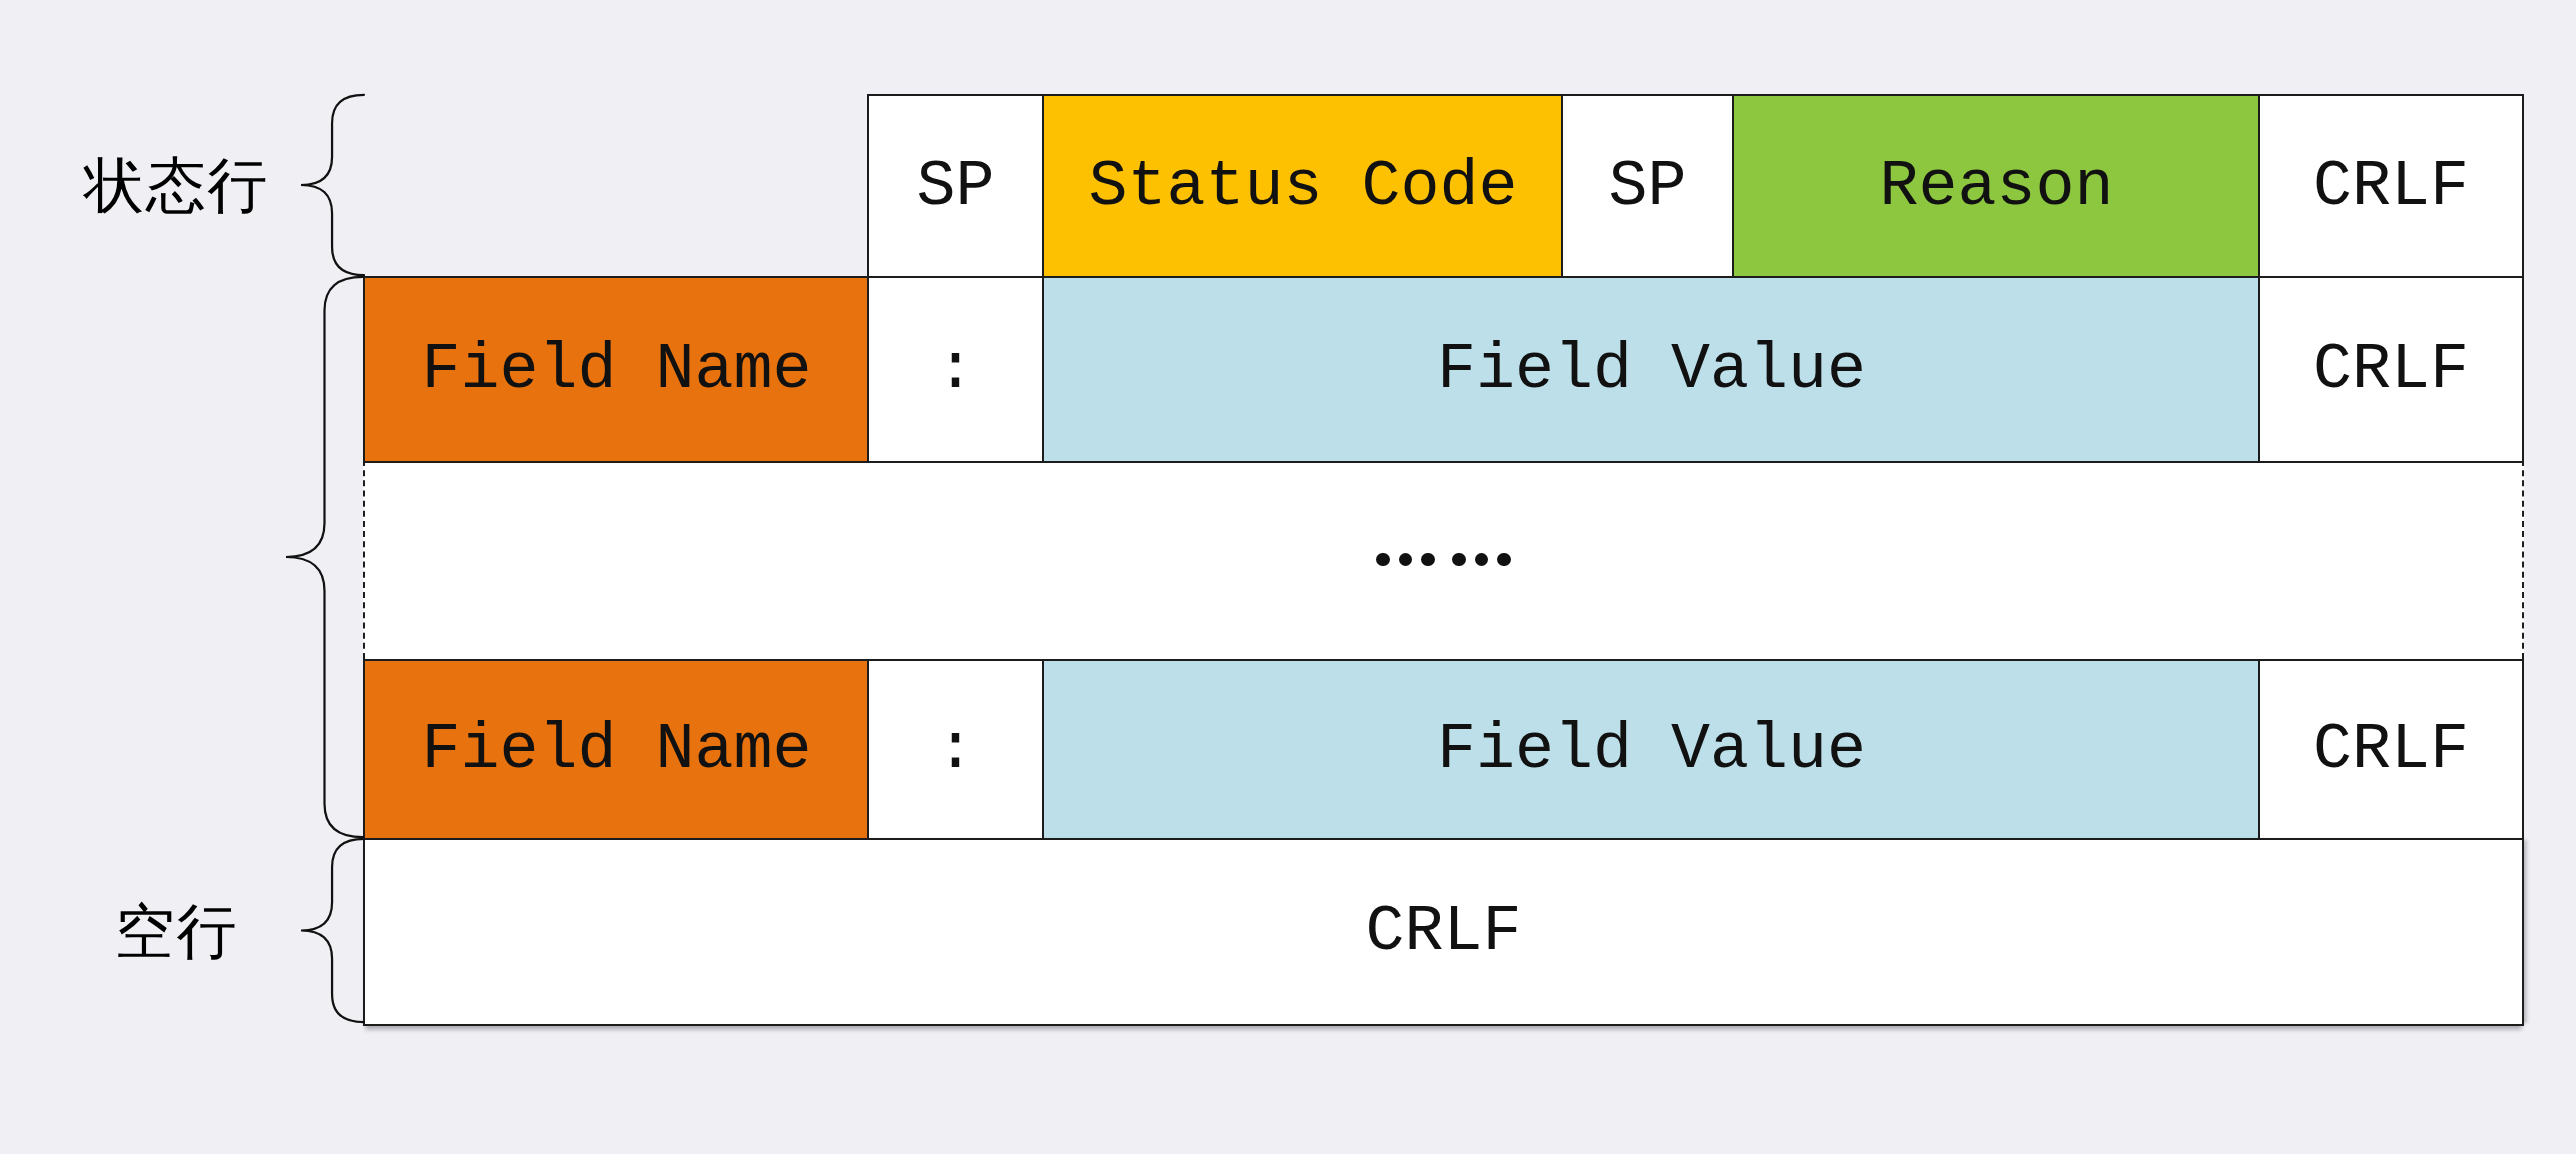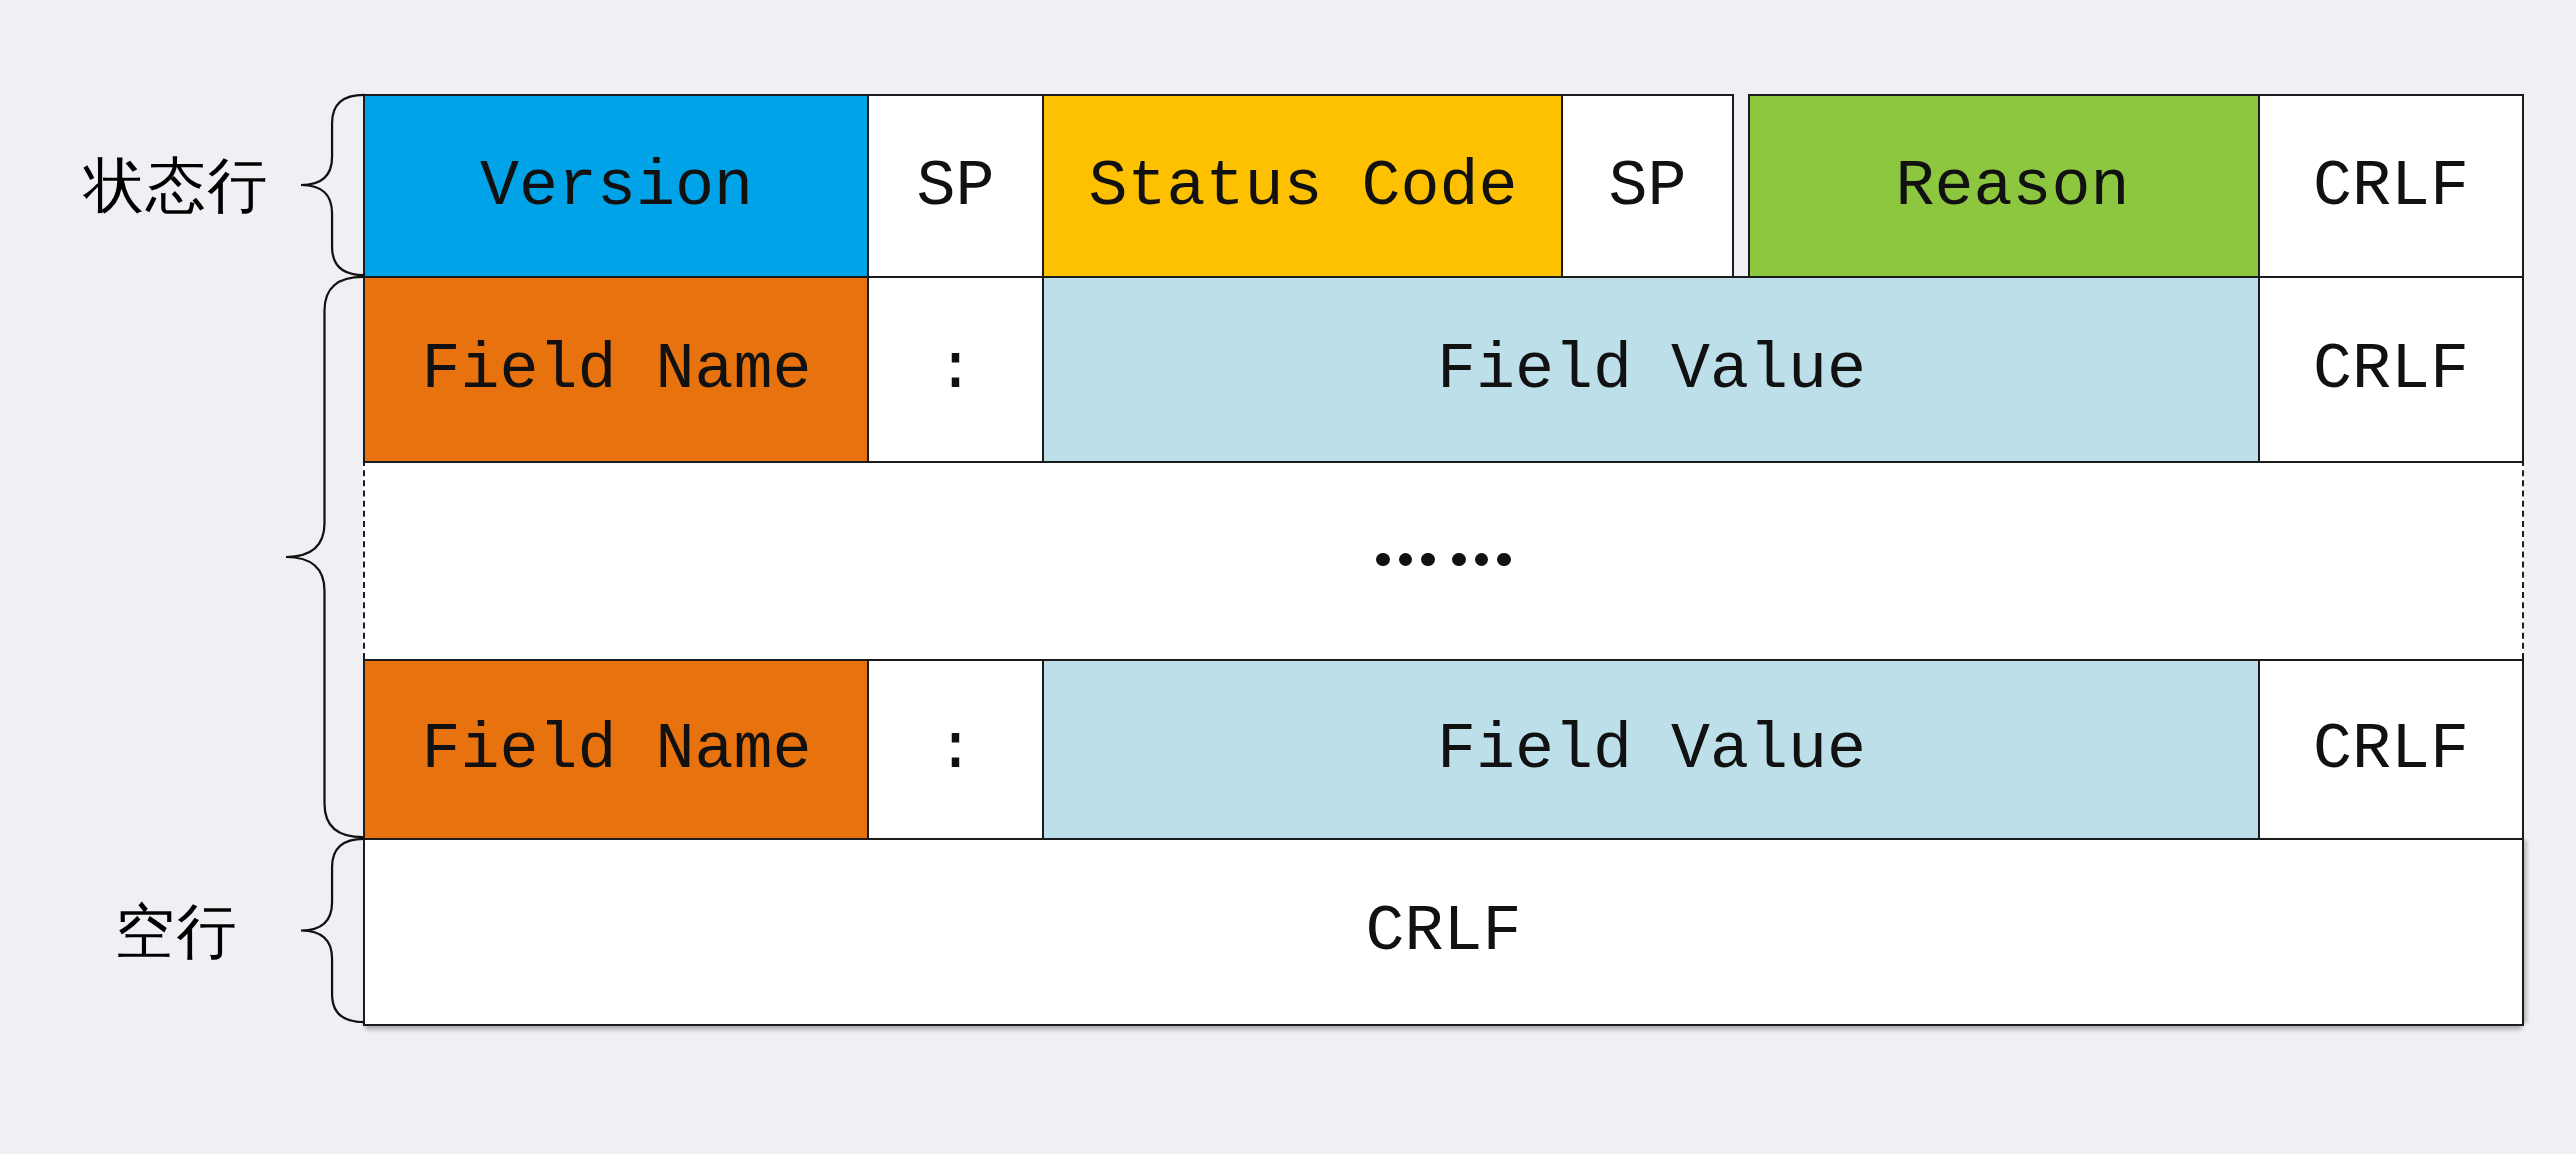--- a/index.html
+++ b/index.html
@@ -83,25 +83,24 @@
     <div class="dots">
       <i class="dot"></i>
       <i class="dot"></i>
       <i class="dot"></i>
       <i class="dot gap"></i>
       <i class="dot"></i>
       <i class="dot"></i>
     </div>
   </div>
 
-  <div class="cell" id="c-version" data-bg="colors.version_blue" style="background-color: rgb(0, 162, 232);">Version</div>
   <div class="cell" id="c-sp1" data-bg="colors.cell_white" style="background-color: rgb(255, 255, 255);">SP</div>
   <div class="cell" id="c-status" data-bg="colors.status_code_yellow" style="background-color: rgb(253, 193, 1);">Status Code</div>
   <div class="cell" id="c-sp2" data-bg="colors.cell_white" style="background-color: rgb(255, 255, 255);">SP</div>
-  <div class="cell" id="c-reason" data-bg="colors.reason_green" style="background-color: rgb(141, 198, 63); margin-left: 16px;">Reason</div>
+  <div class="cell" id="c-reason" data-bg="colors.reason_green" style="background-color: rgb(141, 198, 63);">Reason</div>
   <div class="cell" id="c-crlf1" data-bg="colors.cell_white" style="background-color: rgb(255, 255, 255);">CRLF</div>
 
   <div class="cell" id="c-fname1" data-bg="colors.field_name_orange" style="background-color: rgb(232, 115, 14);">Field Name</div>
   <div class="cell" id="c-colon1" data-bg="colors.cell_white" style="background-color: rgb(255, 255, 255);">:</div>
   <div class="cell" id="c-fvalue1" data-bg="colors.field_value_lightblue" style="background-color: rgb(188, 223, 234);">Field Value</div>
   <div class="cell" id="c-crlf2" data-bg="colors.cell_white" style="background-color: rgb(255, 255, 255);">CRLF</div>
 
   <div class="cell" id="c-fname2" data-bg="colors.field_name_orange" style="background-color: rgb(232, 115, 14);">Field Name</div>
   <div class="cell" id="c-colon2" data-bg="colors.cell_white" style="background-color: rgb(255, 255, 255);">:</div>
   <div class="cell" id="c-fvalue2" data-bg="colors.field_value_lightblue" style="background-color: rgb(188, 223, 234);">Field Value</div>

